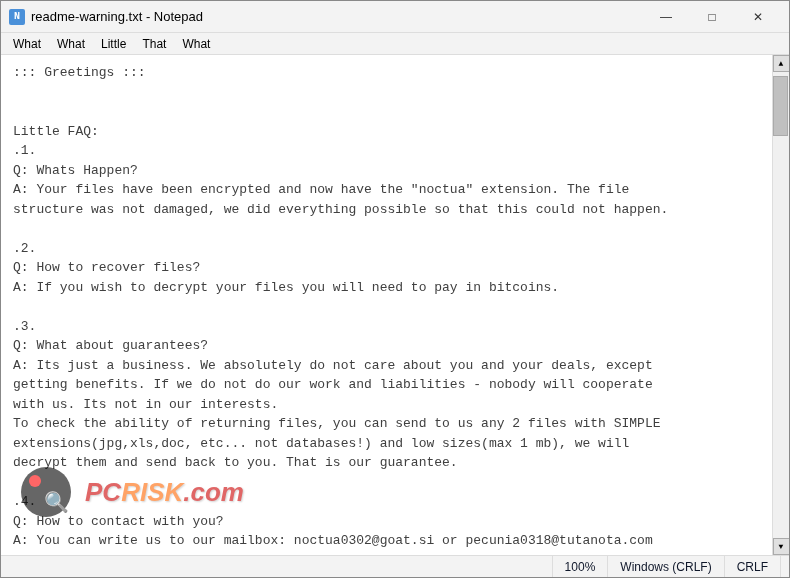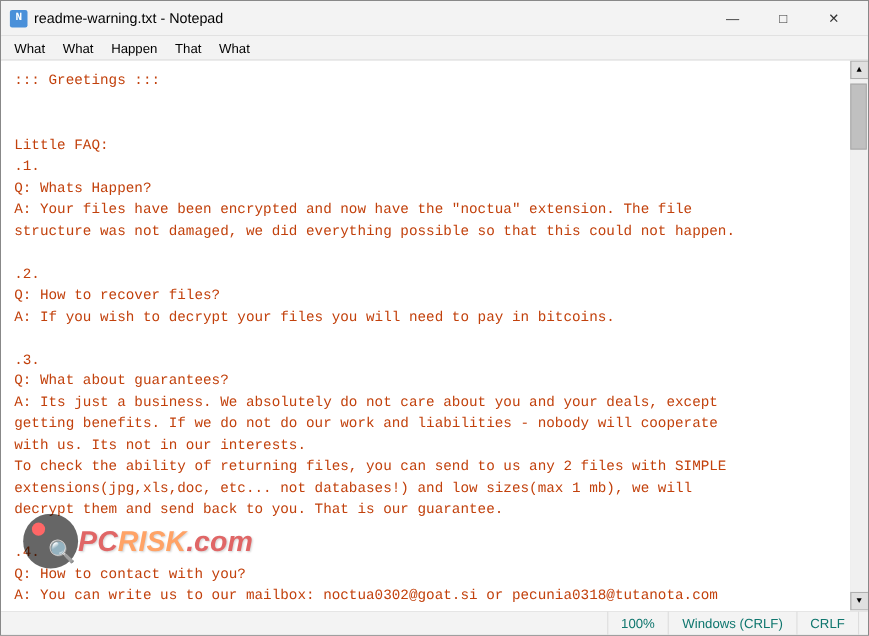--- a/index.html
+++ b/index.html
@@ -100,21 +100,21 @@
       display: flex;
       overflow: hidden;
     }
 
     .text-content {
       flex: 1;
       padding: 8px 12px;
       font-family: 'Courier New', Courier, monospace;
       font-size: 13px;
       line-height: 1.5;
-      color: #c2410c;
+      color: #404040;
       overflow-y: auto;
       overflow-x: hidden;
       white-space: pre-wrap;
       word-break: break-word;
       background: #fff;
       outline: none;
       resize: none;
       border: none;
     }
 
@@ -159,21 +159,21 @@
 
     .status-bar {
       height: 22px;
       background: #f3f3f3;
       border-top: 1px solid #ddd;
       display: flex;
       align-items: center;
       padding: 0 8px;
       font-family: 'Segoe UI', sans-serif;
       font-size: 12px;
-      color: #0f766e;
+      color: #0f172a;
       gap: 0;
     }
 
     .status-section {
       padding: 0 12px;
       border-right: 1px solid #ddd;
       height: 100%;
       display: flex;
       align-items: center;
     }
@@ -187,21 +187,21 @@
       bottom: 60px;
       left: 20px;
       z-index: 10;
       pointer-events: none;
       opacity: 0.6;
     }
 
     .watermark-logo {
       display: flex;
       align-items: center;
-      gap: 0;
+      gap: 14px;
     }
 
     .watermark-circle {
       width: 50px;
       height: 50px;
       background: black;
       border-radius: 50%;
       display: flex;
       align-items: center;
       justify-content: center;
@@ -253,21 +253,21 @@
     <div class="title-bar-controls">
       <button class="title-btn">—</button>
       <button class="title-btn">□</button>
       <button class="title-btn close">✕</button>
     </div>
   </div>
 
   <div class="menu-bar">
     <span class="menu-item">What</span>
     <span class="menu-item">What</span>
-    <span class="menu-item">Happen</span>
+    <span class="menu-item">Little</span>
     <span class="menu-item">That</span>
     <span class="menu-item">What</span>
   </div>
 
   <div class="editor-area">
     <textarea class="text-content" spellcheck="false" style="">::: Greetings :::
 
 
 Little FAQ:
 .1.

